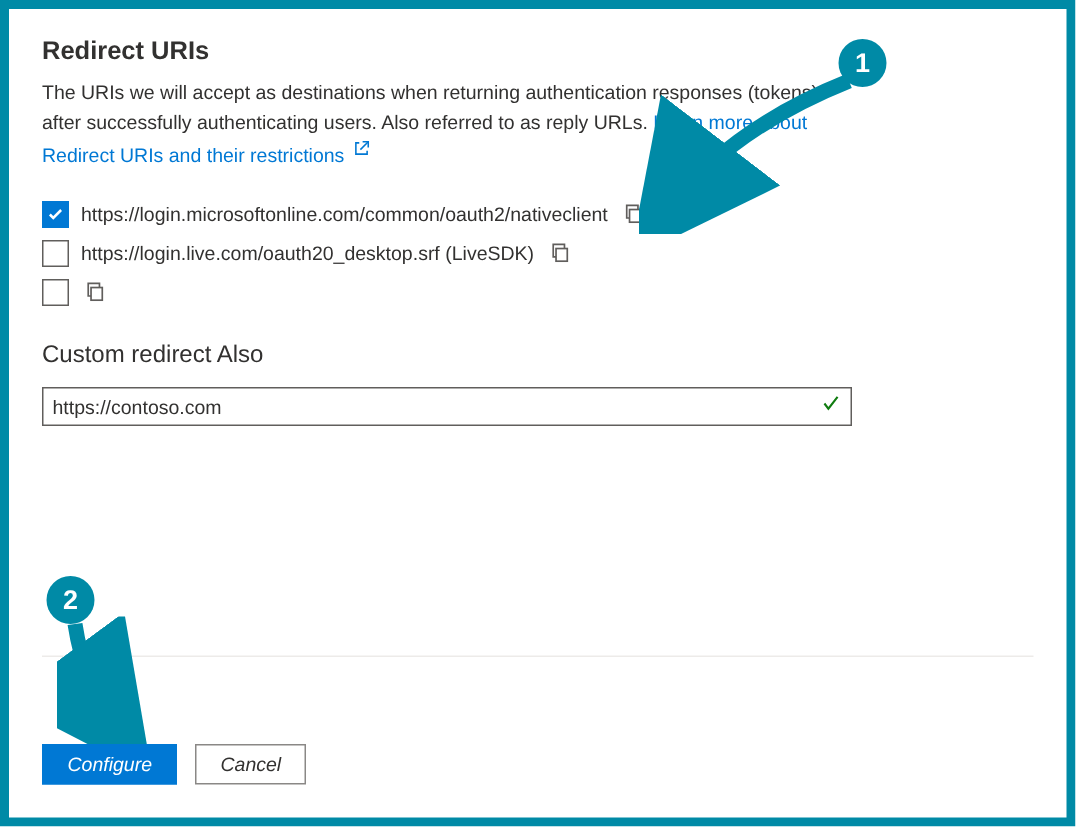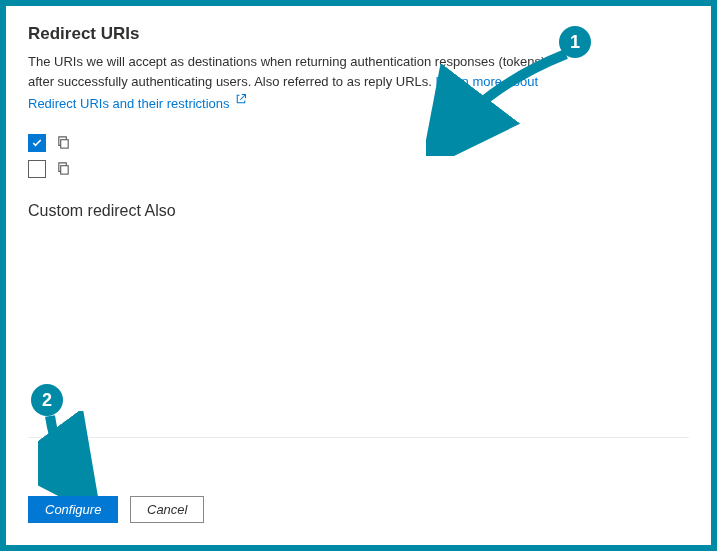--- a/index.html
+++ b/index.html
@@ -169,41 +169,60 @@
         </span>
       </a>
     </p>
 
     <div class="uri-row">
       <div class="checkbox checked">
         <svg width="12" height="12" viewBox="0 0 16 16" fill="none" stroke="#fff" stroke-width="2.2">
             <path d="M3 8l3 3 7-7"></path>
           </svg>
       </div>
+      <span class="uri-text">https://login.microsoftonline.com/common/oauth2/nativeclient</span>
       <button class="copy-btn">
         <svg width="15" height="15" viewBox="0 0 16 16" fill="none" stroke="#605e5c" stroke-width="1.2">
           <rect x="5" y="5" width="8" height="9"></rect>
             <path d="M5 11H3V2h8v3"></path>
         </svg>
       </button>
     </div>
 
+    <div class="uri-row">
+      <div class="checkbox"></div>
+      <span class="uri-text">https://login.live.com/oauth20_desktop.srf (LiveSDK)</span>
+      <button class="copy-btn">
+        <svg width="15" height="15" viewBox="0 0 16 16" fill="none" stroke="#605e5c" stroke-width="1.2">
+          <rect x="5" y="5" width="8" height="9"></rect>
+            <path d="M5 11H3V2h8v3"></path>
+        </svg>
+      </button>
+    </div>
 
     <div class="uri-row">
       <div class="checkbox"></div>
       <button class="copy-btn">
         <svg width="15" height="15" viewBox="0 0 16 16" fill="none" stroke="#605e5c" stroke-width="1.2">
           <rect x="5" y="5" width="8" height="9"></rect>
             <path d="M5 11H3V2h8v3"></path>
         </svg>
       </button>
     </div>
 
     <h3 class="subsection">Custom redirect Also</h3>
 
+    <div class="uri-input-wrap">
+      <input type="text" value="https://contoso.com" style="">
+      <span class="valid-mark">
+        <svg width="14" height="14" viewBox="0 0 16 16" fill="none" stroke="#107c10" stroke-width="1.6">
+            <path d="M3 8l3 4 7-9"></path>
+          </svg>
+      </span>
+    </div>
 
   </div>
 
   <div class="footer">
     <hr>
     <button class="btn primary">Configure</button>
     <button class="btn">Cancel</button>
   </div>
 
   <div class="callout" style="top:20px; right:120px;">1</div>

